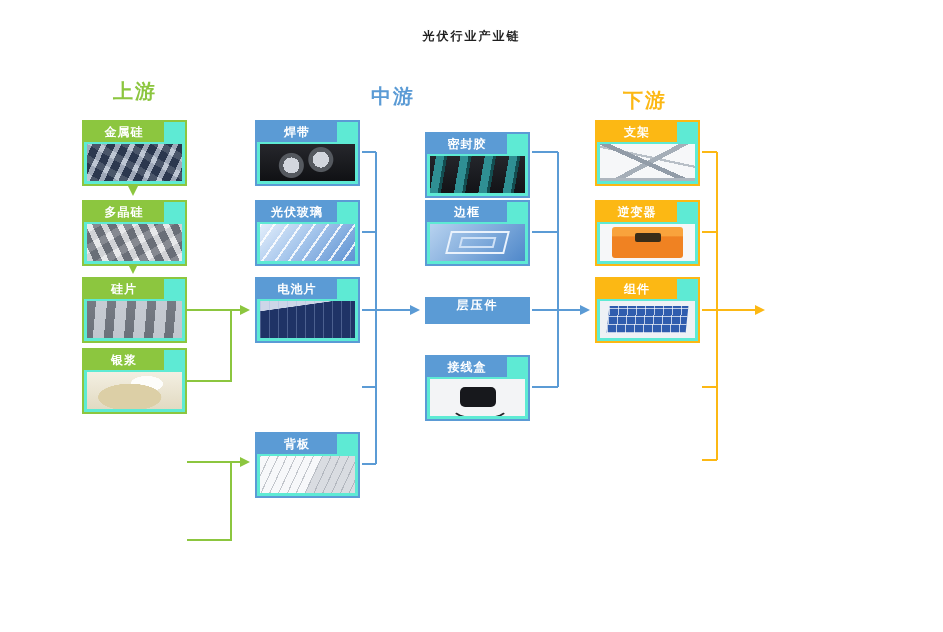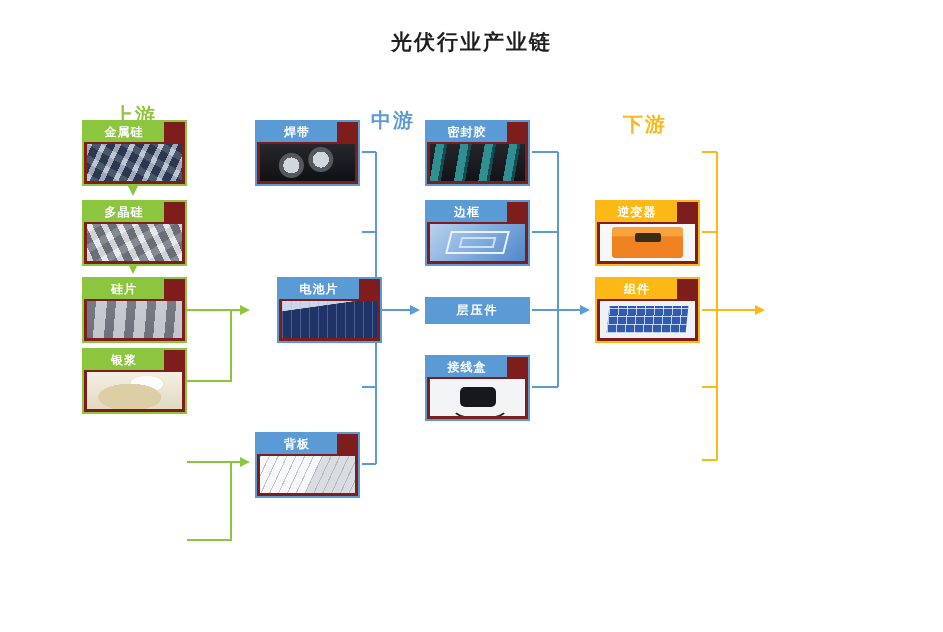--- a/index.html
+++ b/index.html
@@ -2,45 +2,45 @@
 <html style="--c-up: #8CC63F; --c-mid: #5B9BD5; --c-down: #FCB814;"><head>
 <meta charset="utf-8">
 <style>
   * { margin:0; padding:0; box-sizing:border-box; }
   html,body { background:#ffffff; }
   body { font-family:"Liberation Sans","DejaVu Sans",sans-serif; }
 
   .canvas { position:relative; width:943px; height:632px; background:#fff; overflow:hidden; }
 
   .title { position:absolute; left:0; right:0; top:28px; text-align:center;
-           font-size:21px; font-weight:600; color:#1f1f1f; letter-spacing:2px; }
+           font-size:12px; font-weight:600; color:#1f1f1f; letter-spacing:2px; }
 
   .col-header { position:absolute; transform:translateX(-50%);
-                font-size:20px; font-weight:bold; letter-spacing:2px;margin-top:24px; }
+                font-size:20px; font-weight:bold; letter-spacing:2px; }
   .col-header.up   { color:var(--c-up);   left:135px; top:78px; }
   .col-header.mid  { color:var(--c-mid);  left:393px; top:83px; }
   .col-header.down { color:var(--c-down); left:645px; top:87px; }
 
   .wires { position:absolute; left:0; top:0; pointer-events:none; }
 
-  .node { position:absolute; width:105px; height:66px; background:#7f1d1d; border:2px solid #b91c1c; }
+  .node { position:absolute; width:105px; height:66px; background:#5eead4; border:2px solid #b91c1c; }
   .node.up   { border-color:var(--c-up); }
   .node.mid  { border-color:var(--c-mid); }
   .node.down { border-color:var(--c-down); }
 
   .tab { position:absolute; left:0; top:0; width:79%; height:20px;
          display:flex; align-items:center; justify-content:center;
          color:#fff; font-size:12px; font-weight:bold; letter-spacing:1px; }
   .node.up   .tab { background:var(--c-up); }
   .node.mid  .tab { background:var(--c-mid); }
   .node.down .tab { background:var(--c-down); }
 
   .photo { position:absolute; left:3px; right:3px; top:22px; bottom:3px; overflow:hidden; }
 
-  .node.bar { height:27px; border:none; display:flex; align-items:center; justify-content:center; }
+  .node.bar { height:27px; border:none; display:flex; align-items:flex-start; justify-content:center; }
   .node.bar.mid { background:var(--c-mid); }
   .bar-label { color:#fff; font-size:12px; font-weight:bold; letter-spacing:2px; }
 
   .node.final { width:120px; height:64px; }
   .node.final .tab { width:88%; }
 
   
   .ph-metal-silicon { background-color:#5b6b80; background-image:
       repeating-linear-gradient(115deg, rgba(235,240,248,.55) 0 5px, rgba(25,35,55,.55) 5px 13px),
       repeating-linear-gradient(30deg, rgba(200,210,225,.4) 0 7px, rgba(40,55,85,.5) 7px 16px); }
@@ -181,45 +181,53 @@
   </div>
   <div class="node up" style="left:82px;top:348px;">
     <div class="tab">银浆</div>
     <div class="photo ph-silver-paste"></div>
   </div>
 
   <div class="node mid" style="left:255px;top:120px;">
     <div class="tab">焊带</div>
     <div class="photo ph-solder-ribbon"></div>
   </div>
-  <div class="node mid" style="left:255px;top:277px;margin-left:22px;">
+  <div class="node mid" style="left:255px;top:200px;">
+    <div class="tab">光伏玻璃</div>
+    <div class="photo ph-pv-glass"></div>
+  </div>
+  <div class="node mid" style="left:255px;top:277px;">
     <div class="tab">电池片</div>
     <div class="photo ph-solar-cell"></div>
   </div>
   <div class="node mid" style="left:255px;top:432px;">
     <div class="tab">背板</div>
     <div class="photo ph-backsheet"></div>
   </div>
 
-  <div class="node mid" style="left:425px;top:120px;">
+  <div class="node mid" style="left:425px;top:132px;">
     <div class="tab">密封胶</div>
     <div class="photo ph-sealant"></div>
   </div>
   <div class="node mid" style="left:425px;top:200px;">
     <div class="tab">边框</div>
     <div class="photo ph-aluminum-frame"></div>
   </div>
   <div class="node bar mid" style="left:425px;top:297px;">
     <div class="bar-label">层压件</div>
   </div>
   <div class="node mid" style="left:425px;top:355px;">
     <div class="tab">接线盒</div>
     <div class="photo ph-junction-box"></div>
   </div>
 
+  <div class="node down" style="left:595px;top:120px;">
+    <div class="tab">支架</div>
+    <div class="photo ph-bracket"></div>
+  </div>
   <div class="node down" style="left:595px;top:200px;">
     <div class="tab">逆变器</div>
     <div class="photo ph-inverter"></div>
   </div>
   <div class="node down" style="left:595px;top:277px;">
     <div class="tab">组件</div>
     <div class="photo ph-module"></div>
   </div>
 
 

